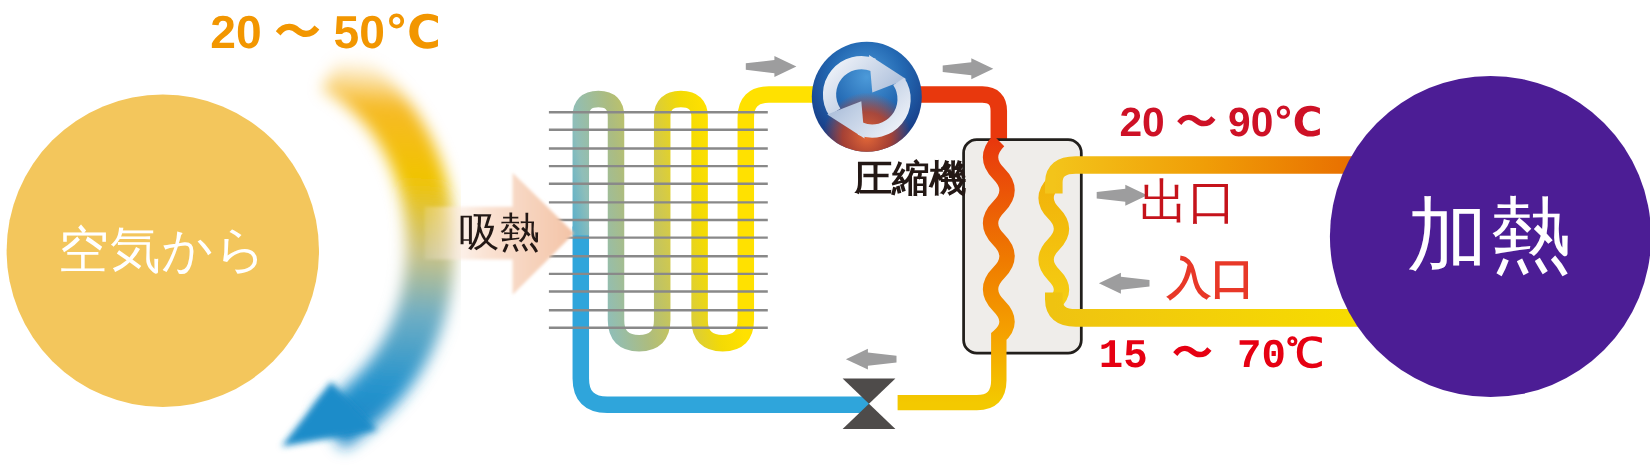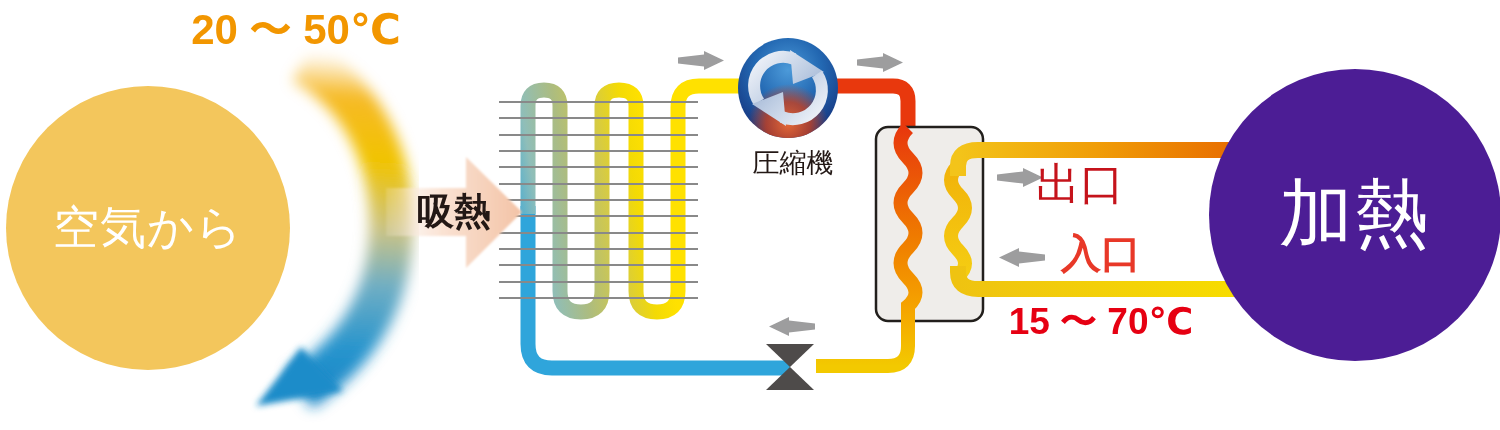--- a/index.html
+++ b/index.html
@@ -16,26 +16,26 @@
   }
   .circle-air{
     left:6px;top:86px;width:284px;height:284px;background:#F3C65C;
     font-size:46px;line-height:1.2;font-weight:400;letter-spacing:1px;
   }
   .circle-heat{
     left:1209px;top:69px;width:292px;height:292px;background:#4c1d95;
     font-size:74px;font-weight:400;letter-spacing:2px;
   }
   .t-air{left:296px;top:30px;font-size:42px;font-weight:bold;color:#F29600;}
-  .t-absorb{left:454px;top:212px;font-size:37px;font-weight:bold;color:#231815;}
-  .t-comp{left:793px;top:163px;font-size:27px;font-weight:400;color:#231815;}
+  .t-absorb{left:454px;top:212px;font-size:37px;font-weight:normal;color:#231815;}
+  .t-comp{left:828px;top:163px;font-size:34px;font-weight:700;color:#231815;}
   .t-outtemp{left:1110px;top:112px;font-size:37px;font-weight:bold;color:#CE1126;}
   .t-out{left:1080px;top:184px;font-size:44px;font-weight:normal;color:#C5131B;}
   .t-in{left:1101px;top:253px;font-size:40px;font-weight:bold;color:#E83828;}
-  .t-intemp{left:1101px;top:322px;font-size:37px;font-weight:bold;color:#E60012;}
+  .t-intemp{left:1101px;top:322px;font-size:37px;font-weight:bold;color:#E60012;font-family:Liberation Mono, monospace;}
 </style>
 </head>
 <body>
 
 <div class="stage">
 
   <svg width="1500" height="430" viewBox="0 0 1500 430">
     <defs>
       <linearGradient id="airGrad" gradientUnits="userSpaceOnUse" x1="340" y1="55" x2="318" y2="400">
         <stop offset="0" stop-color="#F5A500" stop-opacity="0"></stop>
@@ -182,17 +182,18 @@
     <div>空気から</div>
   </div>
 
   <div class="circle circle-heat">
     <span>加熱</span>
   </div>
 
   <div class="abs center t-air">20 〜 50℃</div>
   <div class="abs center t-absorb">吸熱</div>
   <div class="abs center t-comp">圧縮機</div>
+  <div class="abs center t-outtemp">20 〜 90℃</div>
   <div class="abs center t-out">出口</div>
   <div class="abs center t-in">入口</div>
   <div class="abs center t-intemp">15 〜 70℃</div>
 
 </div>
 
 </body></html>

